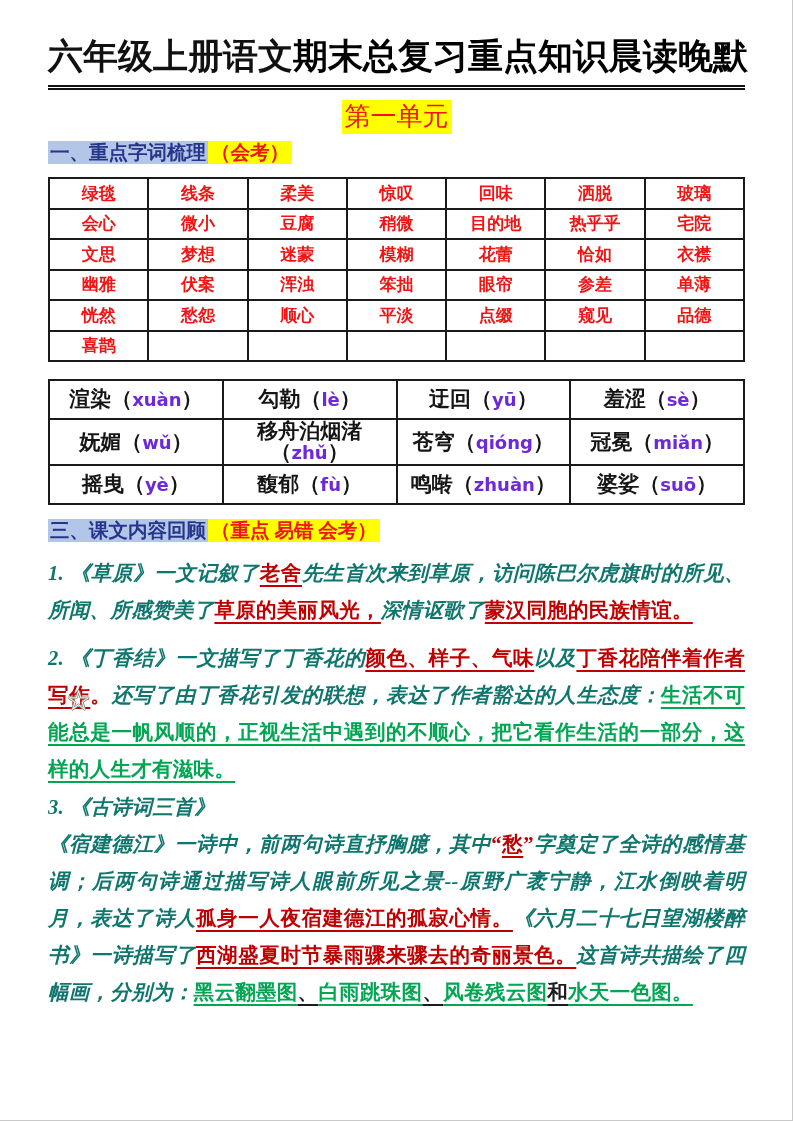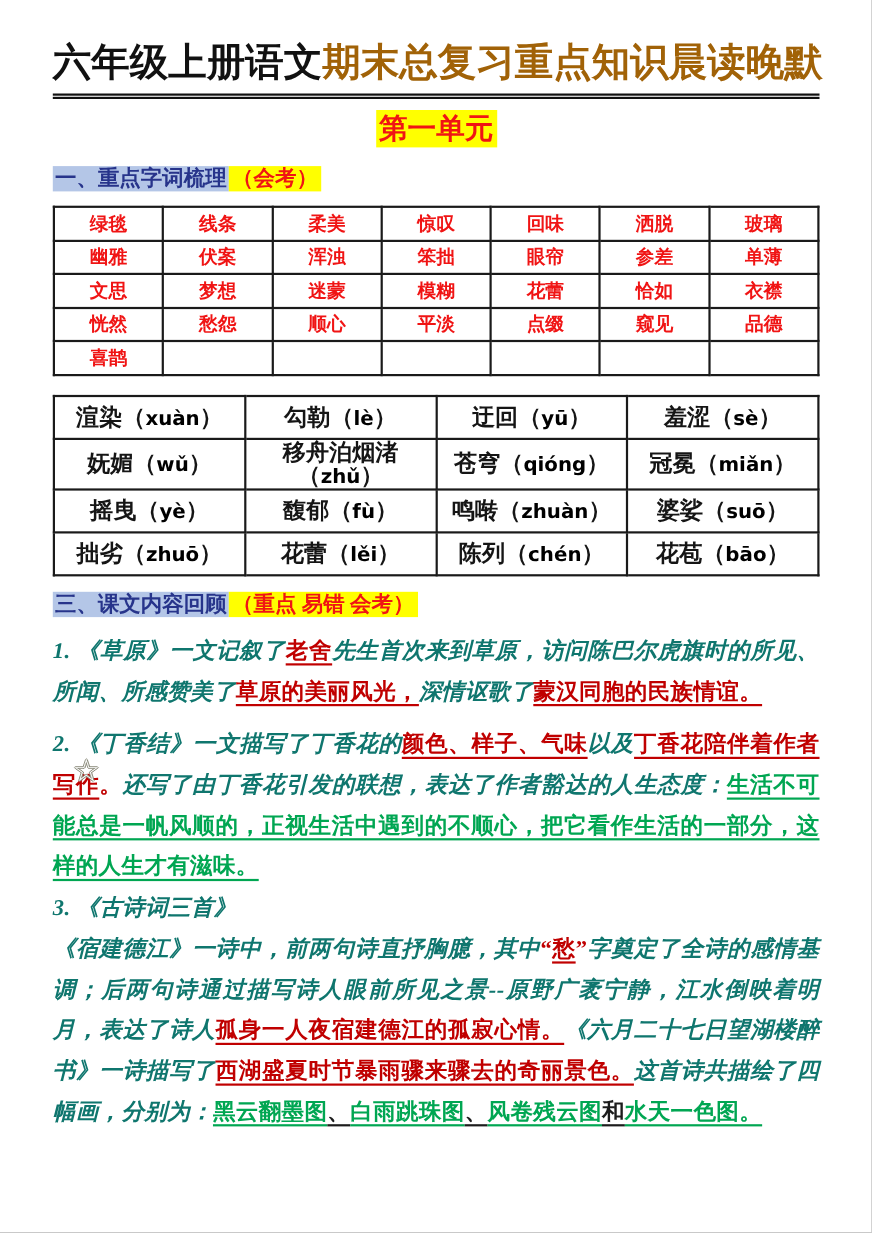--- a/index.html
+++ b/index.html
@@ -21,41 +21,41 @@
     text-align:center;
     font-size:35px;
     font-weight:bold;
     line-height:1.32;
     letter-spacing:0px;
     padding-bottom:5px;
     border-bottom:5px double #111;
     white-space:nowrap;
   }
   .doc-title .t-black{color:#111;}
-  .doc-title .t-red{color:#a16207;font-family:Liberation Serif, serif;}
+  .doc-title .t-red{color:#000000;font-family:Liberation Serif, serif;}
   .subtitle-row{text-align:center;margin:10px 0 4px;}
   .subtitle{
     display:inline-block;
     background:#ffff00;
     color:#f01414;
     font-size:26px;
-    font-weight:bold;
+    font-weight:normal;
     line-height:34px;
     padding:0 3px;
   }
   
   .sec-head{
     font-size:19.5px;
     font-weight:bold;
     line-height:26px;
     white-space:nowrap;
   }
   .sec-head .sec-label{background:#b4c6e7;color:#27348b;padding:1px 2px;}
   .sec-head .sec-tag{background:#ffff00;color:#f01414;padding:1px 3px;}
-  .sec1{margin-top:16px;}
+  .sec1{margin-top:6px;}
   .sec2{margin-top:16px;}
   .sec3{margin-top:13px;}
   
   table{border-collapse:collapse;width:100%;table-layout:fixed;}
   td{border:2px solid #1a1a1a;text-align:center;vertical-align:middle;}
   .word-table{margin-top:11px;}
   .word-table td{
     height:26.5px;
     font-size:17px;
     font-weight:bold;
@@ -64,21 +64,21 @@
   }
   .pinyin-table{margin-top:17px;}
   .pinyin-table td{
     height:35px;
     font-size:21px;
     font-weight:bold;
     color:#151515;
     line-height:1;
   }
   .pinyin-table .pinyin{
-    color:#000000;
+    color:#6d28d9;
     font-family:"DejaVu Sans","Liberation Sans",sans-serif;
     font-size:18px;
   }
   
   .para{
     margin:11px 0 0;
     font-size:20.5px;
     font-weight:bold;
     line-height:37px;
     text-align:justify;
@@ -119,38 +119,47 @@
         <tr>
           <td>绿毯</td>
           <td>线条</td>
           <td>柔美</td>
           <td>惊叹</td>
           <td>回味</td>
           <td>洒脱</td>
           <td>玻璃</td>
         </tr>
         <tr>
+          <td>会心</td>
+          <td>微小</td>
+          <td>豆腐</td>
+          <td>稍微</td>
+          <td>目的地</td>
+          <td>热乎乎</td>
+          <td>宅院</td>
+        </tr>
+        <tr>
+          <td>文思</td>
+          <td>梦想</td>
+          <td>迷蒙</td>
+          <td>模糊</td>
+          <td>花蕾</td>
+          <td>恰如</td>
+          <td>衣襟</td>
+        </tr>
+        <tr>
           <td>幽雅</td>
           <td>伏案</td>
           <td>浑浊</td>
           <td>笨拙</td>
           <td>眼帘</td>
           <td>参差</td>
           <td>单薄</td>
         </tr>
         <tr>
-          <td>文思</td>
-          <td>梦想</td>
-          <td>迷蒙</td>
-          <td>模糊</td>
-          <td>花蕾</td>
-          <td>恰如</td>
-          <td>衣襟</td>
-        </tr>
-        <tr>
           <td>恍然</td>
           <td>愁怨</td>
           <td>顺心</td>
           <td>平淡</td>
           <td>点缀</td>
           <td>窥见</td>
           <td>品德</td>
         </tr>
         <tr>
           <td>喜鹊</td>
@@ -178,26 +187,20 @@
           <td>移舟泊烟渚（<span class="pinyin">zhǔ</span>）</td>
           <td>苍穹（<span class="pinyin">qióng</span>）</td>
           <td>冠冕（<span class="pinyin">miǎn</span>）</td>
         </tr>
         <tr>
           <td>摇曳（<span class="pinyin">yè</span>）</td>
           <td>馥郁（<span class="pinyin">fù</span>）</td>
           <td>鸣啭（<span class="pinyin">zhuàn</span>）</td>
           <td>婆娑（<span class="pinyin">suō</span>）</td>
         </tr>
-        <tr>
-          <td>拙劣（<span class="pinyin">zhuō</span>）</td>
-          <td>花蕾（<span class="pinyin">lěi</span>）</td>
-          <td>陈列（<span class="pinyin">chén</span>）</td>
-          <td>花苞（<span class="pinyin">bāo</span>）</td>
-        </tr>
       </tbody>
     </table>
 
   <div class="sec-head sec3"><span class="sec-label">三、课文内容回顾</span><span class="sec-tag">（重点 易错 会考）</span></div>
 
   <div class="para"><span class="run s-k">1.  《草原》一文记叙了</span><span class="run s-ru">老舍</span><span class="run s-k">先生首次来到草原，访问陈巴尔虎旗时的所见、所闻、所感赞美了</span><span class="run s-ru">草原的美丽风光，</span><span class="run s-k">深情讴歌了</span><span class="run s-ru">蒙汉同胞的民族情谊。</span></div>
   <div class="para"><span class="run s-k">2.  《丁香结》一文描写了丁香花的</span><span class="run s-ru">颜色、样子、气味</span><span class="run s-k">以及</span><span class="run s-ru">丁香花陪伴着作者写作</span><span class="run s-r">。</span><span class="run s-k">还写了由丁香花引发的联想，表达了作者豁达的人生态度：</span><span class="run s-gu">生活不可能总是一帆风顺的，正视生活中遇到的不顺心，把它看作生活的一部分，这样的人生才有滋味。</span></div>
   <div class="para tight"><span class="run s-k">3.  《古诗词三首》</span></div>
   <div class="para cont"><span class="run s-k"> 《宿建德江》一诗中，前两句诗直抒胸臆，其中</span><span class="run s-r">“</span><span class="run s-ru">愁</span><span class="run s-r">”</span><span class="run s-k">字奠定了全诗的感情基调；后两句诗通过描写诗人眼前所见之景--原野广袤宁静，江水倒映着明月，表达了诗人</span><span class="run s-ru">孤身一人夜宿建德江的孤寂心情。</span><span class="run s-k">《六月二十七日望湖楼醉书》一诗描写了</span><span class="run s-ru">西湖盛夏时节暴雨骤来骤去的奇丽景色。</span><span class="run s-k">这首诗共描绘了四幅画，分别为：</span><span class="run s-gu">黑云翻墨图</span><span class="run s-ku">、</span><span class="run s-gu">白雨跳珠图</span><span class="run s-ku">、</span><span class="run s-gu">风卷残云图</span><span class="run s-ku">和</span><span class="run s-gu">水天一色图。</span></div>
 

